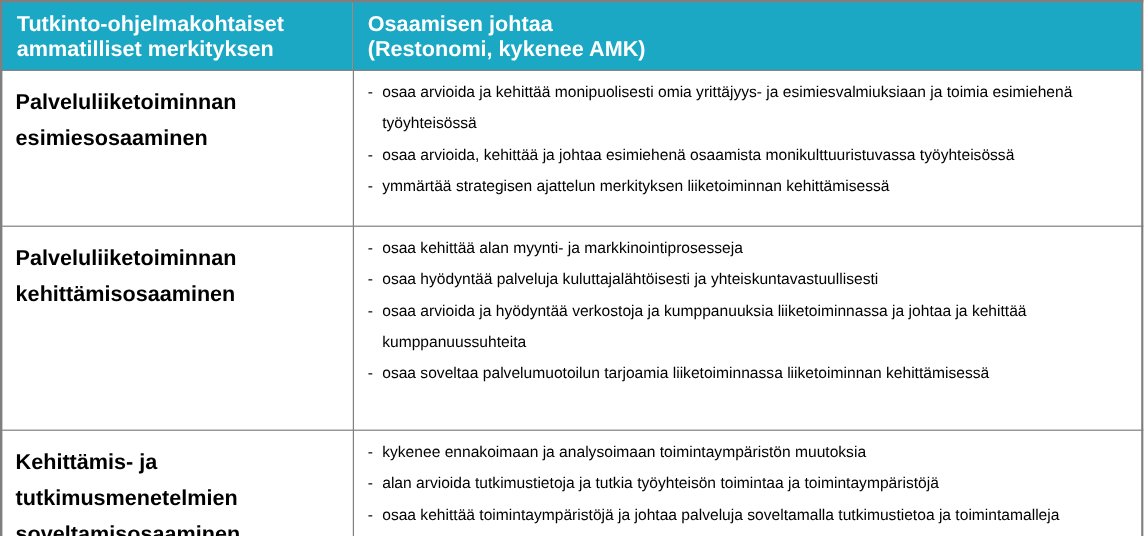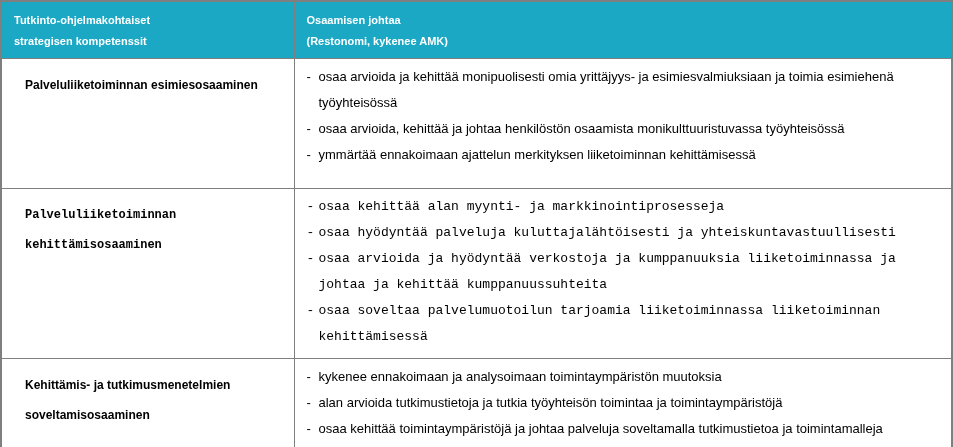--- a/index.html
+++ b/index.html
@@ -30,39 +30,39 @@
   table.comp-table col.c1 { width: 293px; }
   table.comp-table th,
   table.comp-table td {
     border: 1px solid var(--border);
     vertical-align: top;
     text-align: left;
   }
   thead th {
     background: var(--header-bg);
     color: var(--header-text);
-    font-size: 11px;
+    font-size: 18px;
     font-weight: bold;
     line-height: 21px;
     height: 56px;
     padding: 8px 12px 6px 12px;
   }
   td.comp {
     font-weight: bold;
-    font-size: 12px;
+    font-size: 18px;
     line-height: 30px;
-    padding: 11px 14px 0 23px;
+    padding: 11px 14px 0 11px;
   }
   td.desc {
     font-size: 13px;
     line-height: 26px;
     padding: 5px 8px 0 12px;
   }
   tbody tr:nth-child(1) { height: 130px; }
-  tbody tr:nth-child(2) { height: 170px; font-family: Liberation Mono, monospace; }
+  tbody tr:nth-child(2) { height: 170px; }
   tbody tr:nth-child(3) { height: 97px; }
   .bullet { display: flex; }
   .dash {
     flex: 0 0 12px;
     width: 12px;
   }
   .btext { flex: 1 1 auto; }
 </style>
 </head>
 <body>
@@ -70,46 +70,46 @@
 <div class="page">
   <table class="comp-table">
     <colgroup>
         <col class="c1">
         <col class="c2">
       </colgroup>
     <thead>
       <tr>
         <th>
           <div>Tutkinto-ohjelmakohtaiset</div>
-          <div>strategisen kompetenssit</div>
+          <div>ammatilliset merkityksen</div>
         </th>
         <th>
           <div>Osaamisen johtaa</div>
           <div>(Restonomi, kykenee AMK)</div>
         </th>
       </tr>
     </thead>
     <tbody>
   <tr>
     <td class="comp">
       <div class="comp-title">Palveluliiketoiminnan esimiesosaaminen</div>
     </td>
     <td class="desc">
       <div class="bullets">
               <div class="bullet">
                 <span class="dash">-</span>
                 <span class="btext">osaa arvioida ja kehittää monipuolisesti omia yrittäjyys- ja esimiesvalmiuksiaan ja toimia esimiehenä työyhteisössä</span>
               </div>
               <div class="bullet">
                 <span class="dash">-</span>
-                <span class="btext">osaa arvioida, kehittää ja johtaa henkilöstön osaamista monikulttuuristuvassa työyhteisössä</span>
+                <span class="btext">osaa arvioida, kehittää ja johtaa esimiehenä osaamista monikulttuuristuvassa työyhteisössä</span>
               </div>
               <div class="bullet">
                 <span class="dash">-</span>
-                <span class="btext">ymmärtää ennakoimaan ajattelun merkityksen liiketoiminnan kehittämisessä</span>
+                <span class="btext">ymmärtää strategisen ajattelun merkityksen liiketoiminnan kehittämisessä</span>
               </div>
             </div>
     </td>
   </tr>
 
   <tr>
     <td class="comp">
       <div class="comp-title">Palveluliiketoiminnan kehittämisosaaminen</div>
     </td>
     <td class="desc">

